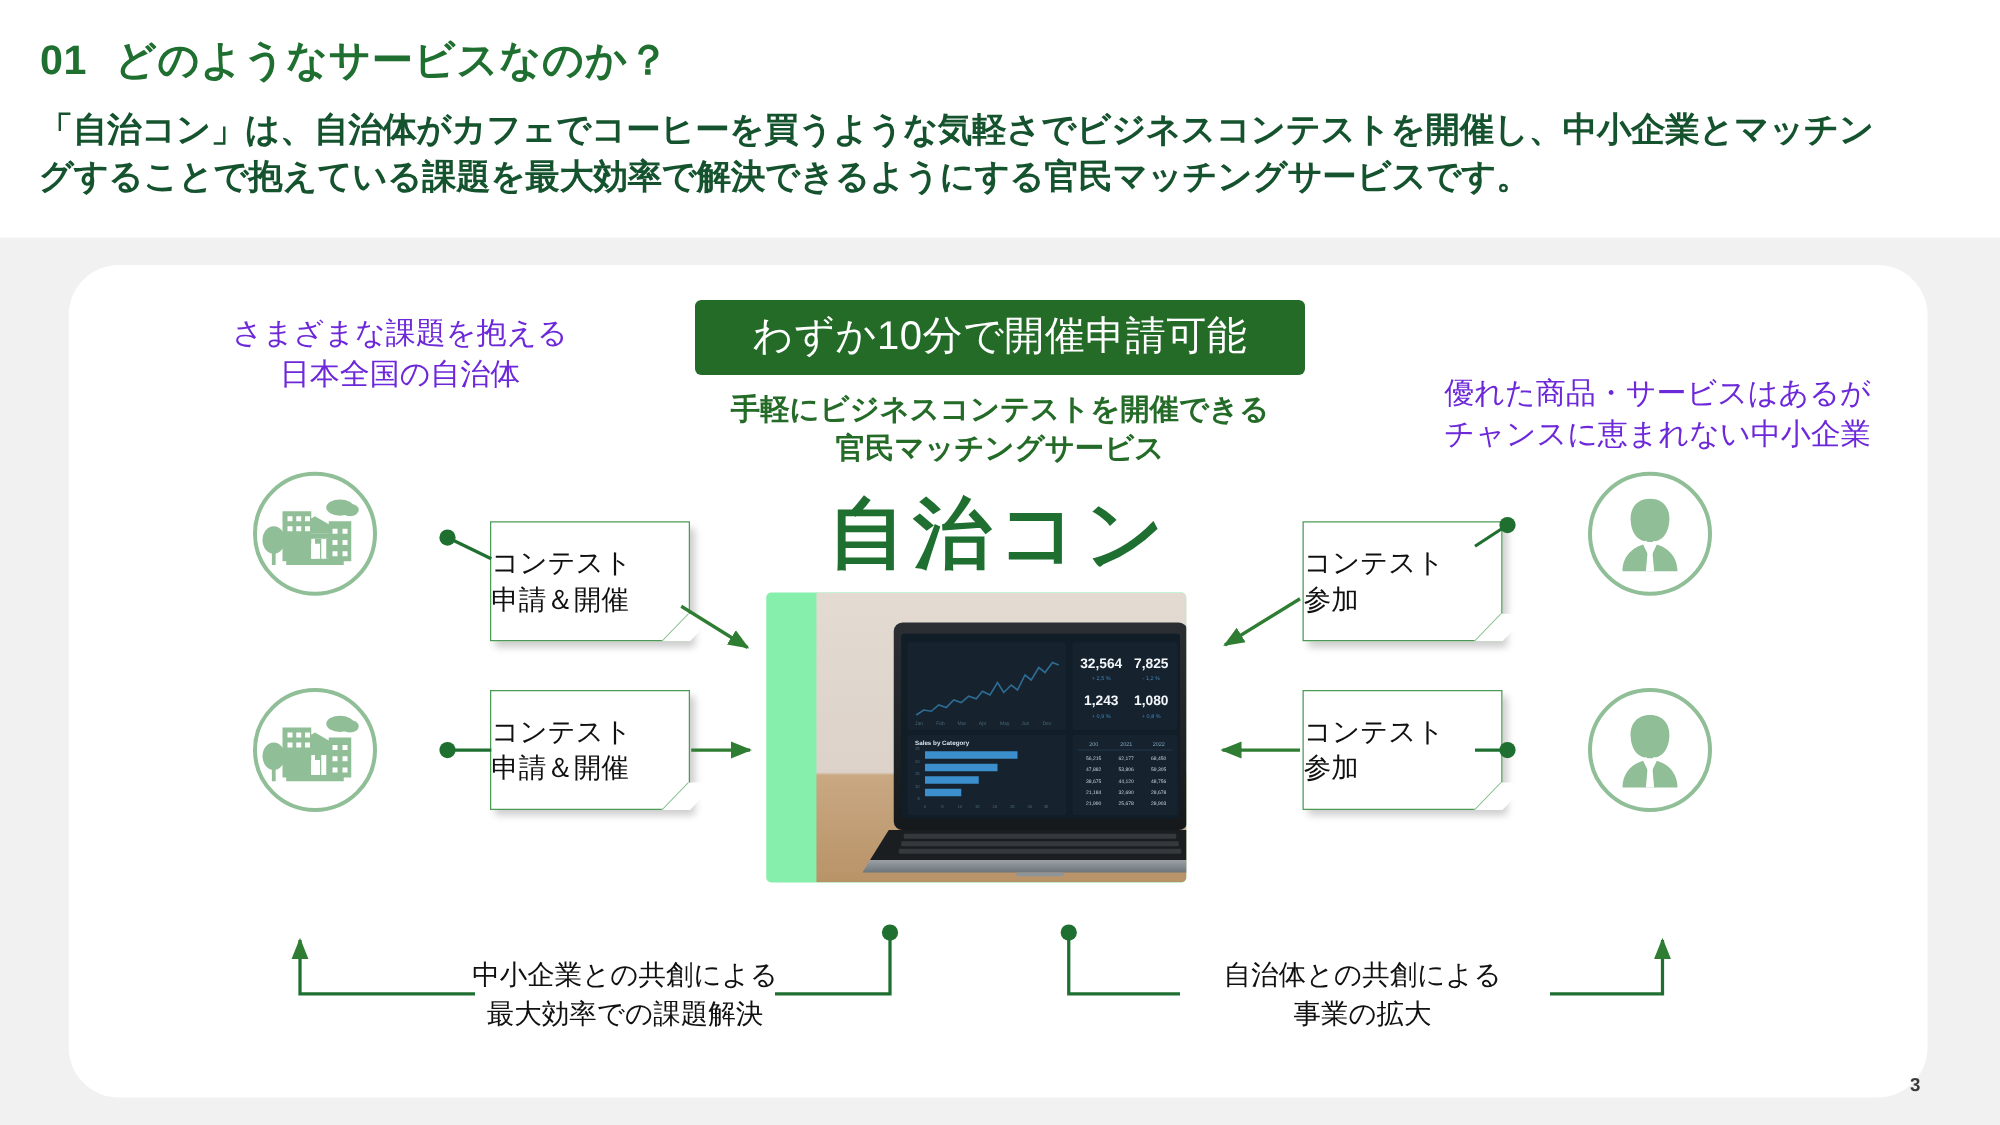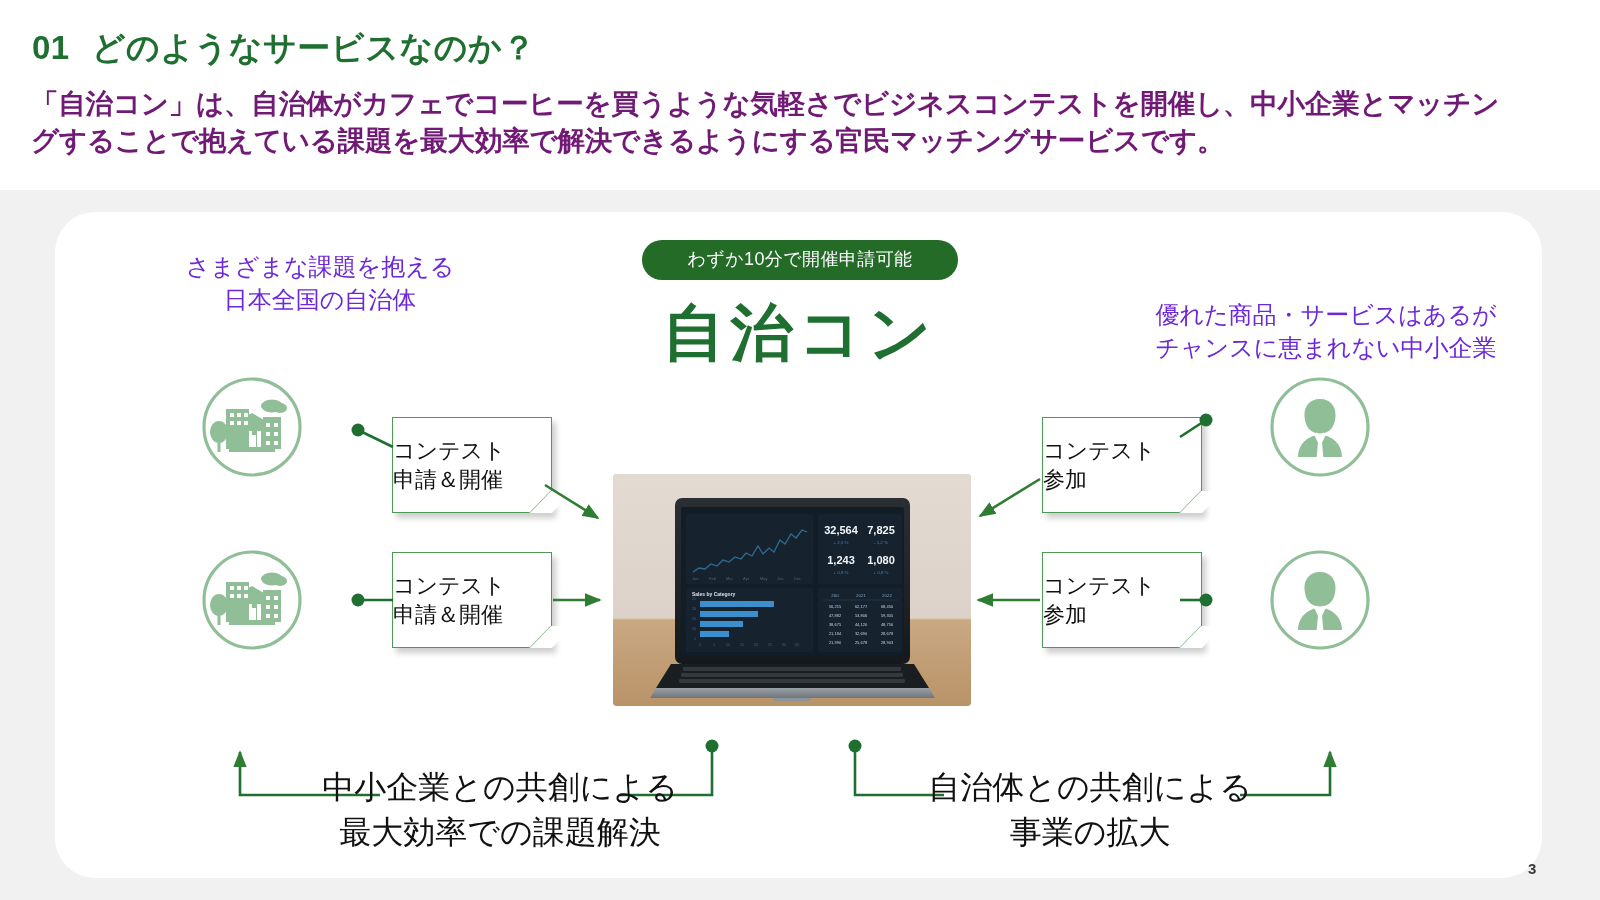--- a/index.html
+++ b/index.html
@@ -31,21 +31,21 @@
     letter-spacing: 0.5px;
     white-space: nowrap;
   }
   #slide-title .num { margin-right: 22px; }
   #slide-subtitle {
     position: absolute;
     left: 31px; top: 86px;
     width: 1480px;
     font-size: 27.5px;
     font-weight: bold;
-    color: #701a75;
+    color: #14532d;
     line-height: 1.34;
     letter-spacing: -0.2px;
   }
 
   
   #gray-band {
     position: absolute;
     left: 0; top: 190px;
     width: 1600px; height: 710px;
     background: #F1F1F1;
@@ -81,23 +81,23 @@
   #center-stack {
     position: absolute;
     left: 540px; top: 240px;
     width: 520px;
     text-align: center;
   }
   #banner-pill {
     display: inline-block;
     background: #246B28;
     color: #ffffff;
-    font-size: 18px;
+    font-size: 32px;
     padding: 7px 46px 9px 46px;
-    border-radius: 20px;
+    border-radius: 5px;
     letter-spacing: 0.4px;
     white-space: nowrap;
   }
   #tagline {
     margin-top: 12px;
     font-size: 23.5px;
     font-weight: bold;
     color: #246B28;
     line-height: 1.33;
   }
@@ -151,39 +151,40 @@
   }
   #icon-city-1   { left: 200px; top: 375px; }
   #icon-city-2   { left: 200px; top: 548px; }
   #icon-person-1 { left: 1268px; top: 375px; }
   #icon-person-2 { left: 1268px; top: 548px; }
 
   
   #laptop {
     position: absolute;
     left: 613px; top: 474px;
-    width: 358px; height: 232px;
+    width: 296px; height: 232px;
     border-radius: 4px;
     overflow: hidden;
     background: #86efac;
+    padding-left: 40px;
   }
 
   
   #connectors {
     position: absolute;
     left: 0; top: 0;
     width: 1600px; height: 900px;
     pointer-events: none;
   }
 
   
   .loop-label {
     position: absolute;
     text-align: center;
-    font-size: 32px;
+    font-size: 22px;
     color: #111111;
     line-height: 1.4;
     white-space: nowrap;
   }
   #loop-label-left  { left: 290px;  top: 765px; width: 420px; }
   #loop-label-right { left: 880px;  top: 765px; width: 420px; }
 </style>
 </head>
 <body>
 
@@ -202,20 +203,24 @@
   <div>さまざまな課題を抱える</div>
   <div>日本全国の自治体</div>
 </div>
 <div id="caption-right" class="col-caption">
   <div>優れた商品・サービスはあるが</div>
   <div>チャンスに恵まれない中小企業</div>
 </div>
 
 <div id="center-stack">
   <div id="banner-pill">わずか10分で開催申請可能</div>
+  <div id="tagline">
+    <div>手軽にビジネスコンテストを開催できる</div>
+    <div>官民マッチングサービス</div>
+  </div>
   <div id="brand-logo">自治コン</div>
 </div>
 
 <div id="icon-city-1" class="icon-circle">
   <svg viewBox="0 0 104 104" width="104" height="104" aria-hidden="true">
     <circle cx="52" cy="52" r="48" fill="none" stroke="#8FBE97" stroke-width="3.2"></circle>
     <g fill="#8FBE97">
       <rect x="26" y="34" width="23" height="40"></rect>
       <rect x="63" y="42" width="18" height="32"></rect>
       <ellipse cx="72" cy="31" rx="11" ry="6.5"></ellipse>

